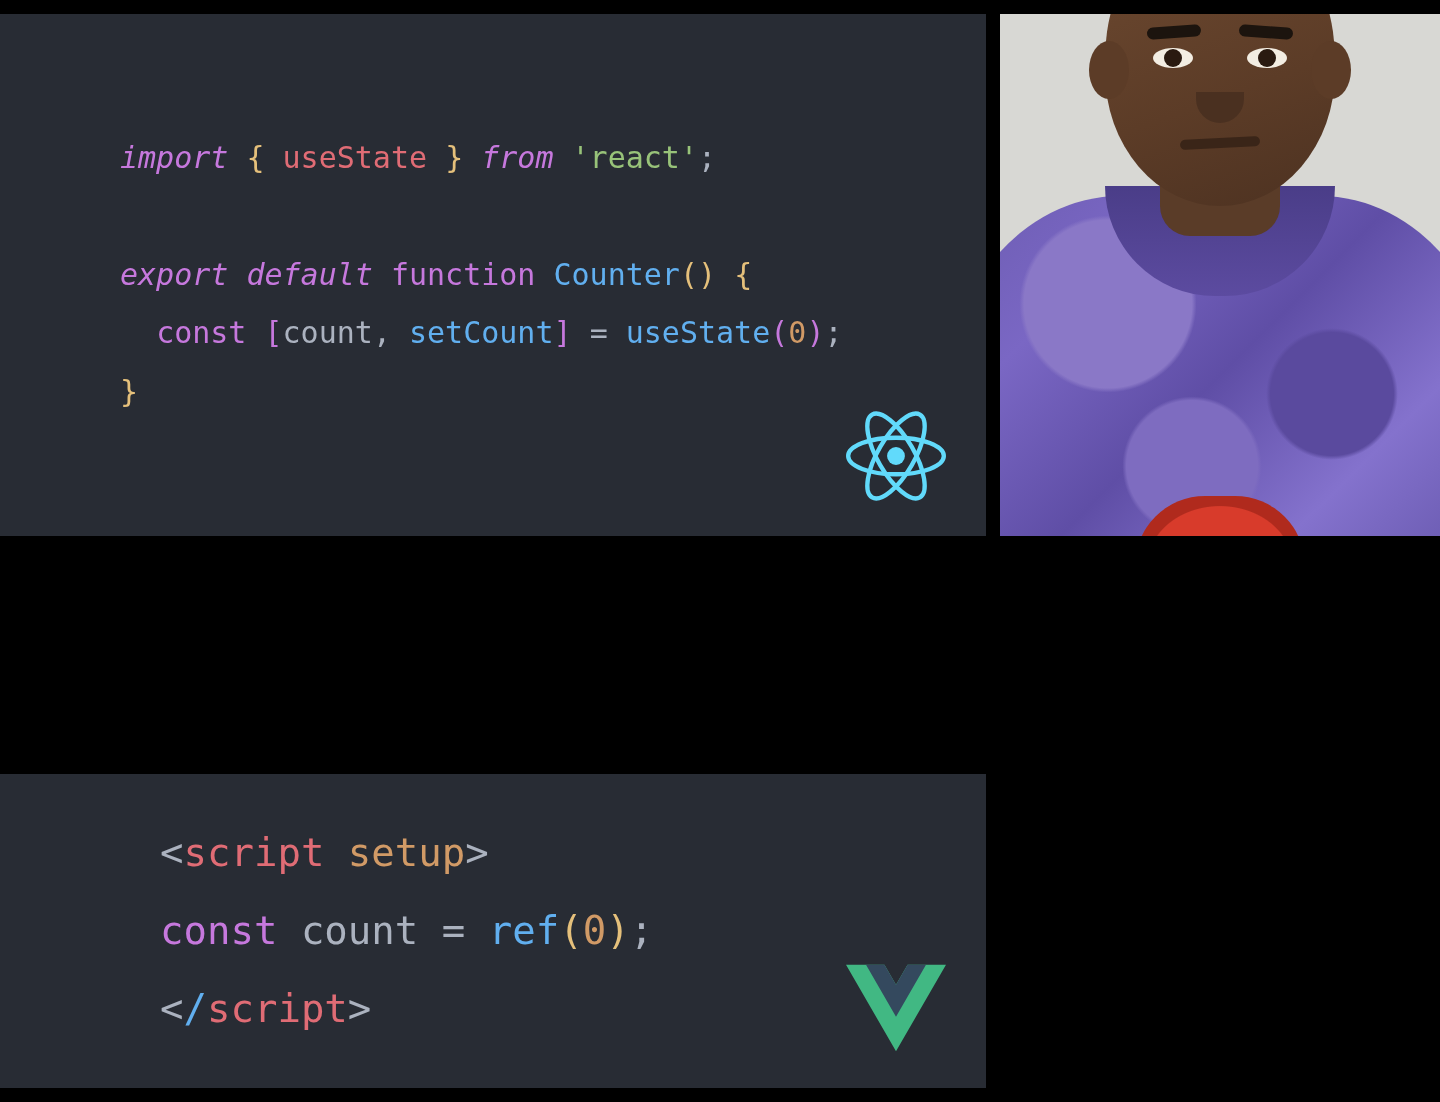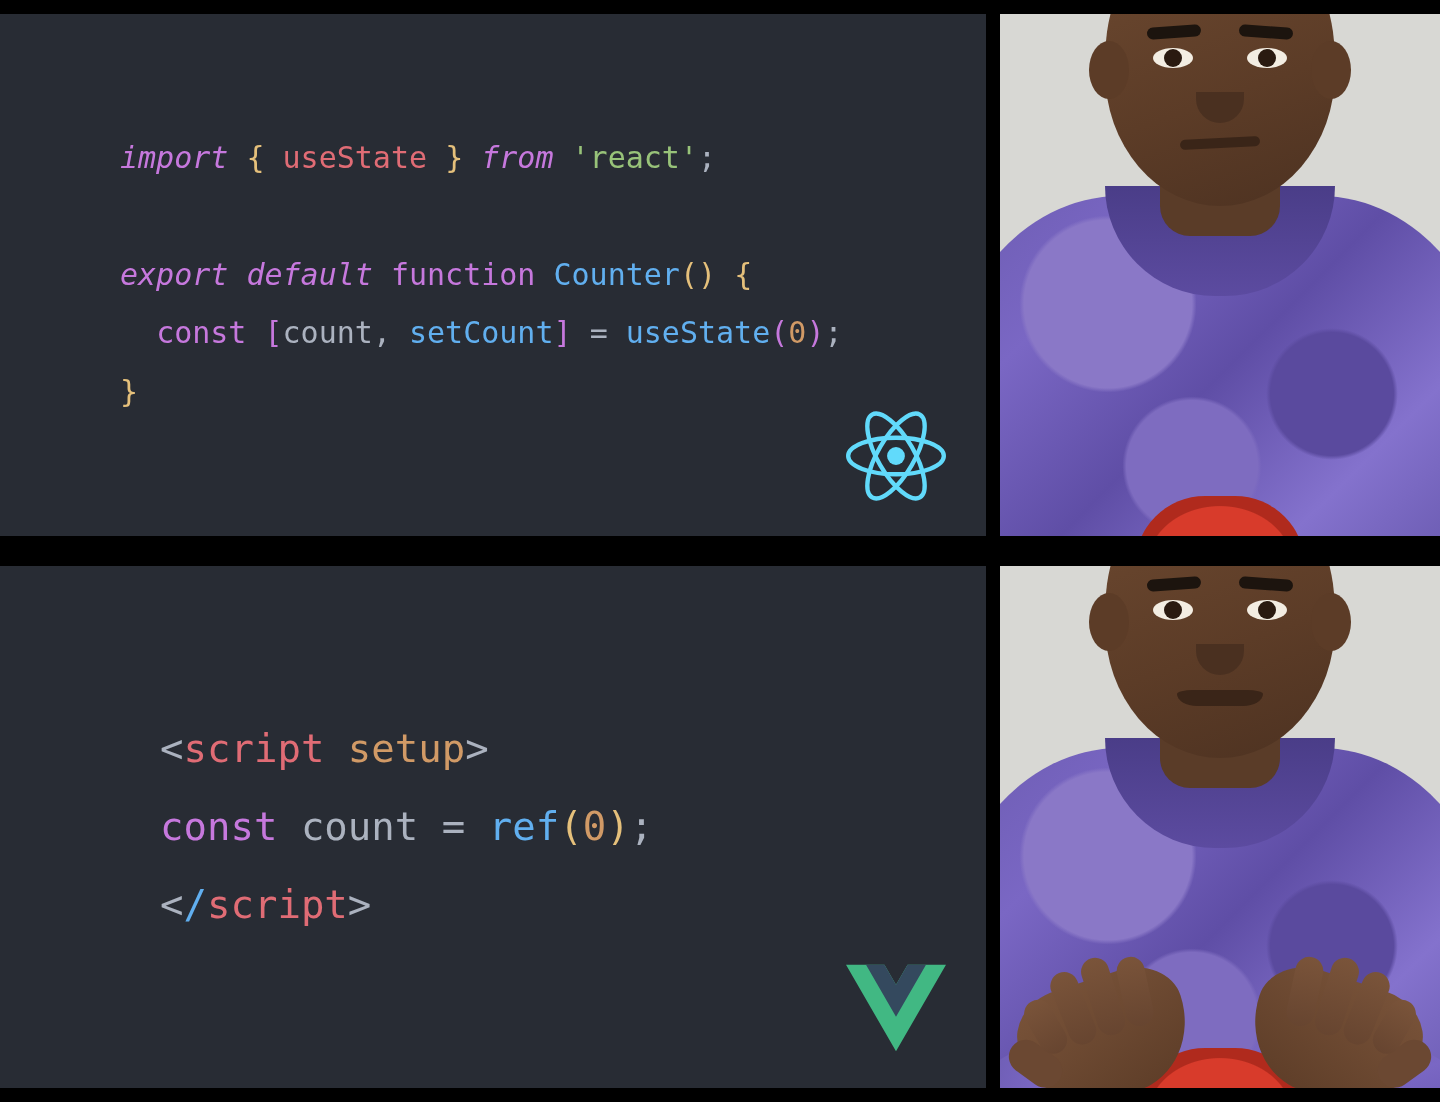--- a/index.html
+++ b/index.html
@@ -18,21 +18,21 @@
     display: flex;
     flex-direction: column;
     padding: 14px 0;
     gap: 16px;
   }
   .row {
     flex: 1;
     display: flex;
     min-height: 0;
   }
-  .row + .row { margin-top: 14px; }
+  .row + .row { margin-top: 14px; align-items: flex-end; }
   .code-panel {
     flex: 1;
     background: #282c34;
     position: relative;
     display: flex;
     align-items: center;
     padding: 40px 50px 40px 120px;
   }
   .reaction-panel {
     width: 440px;

